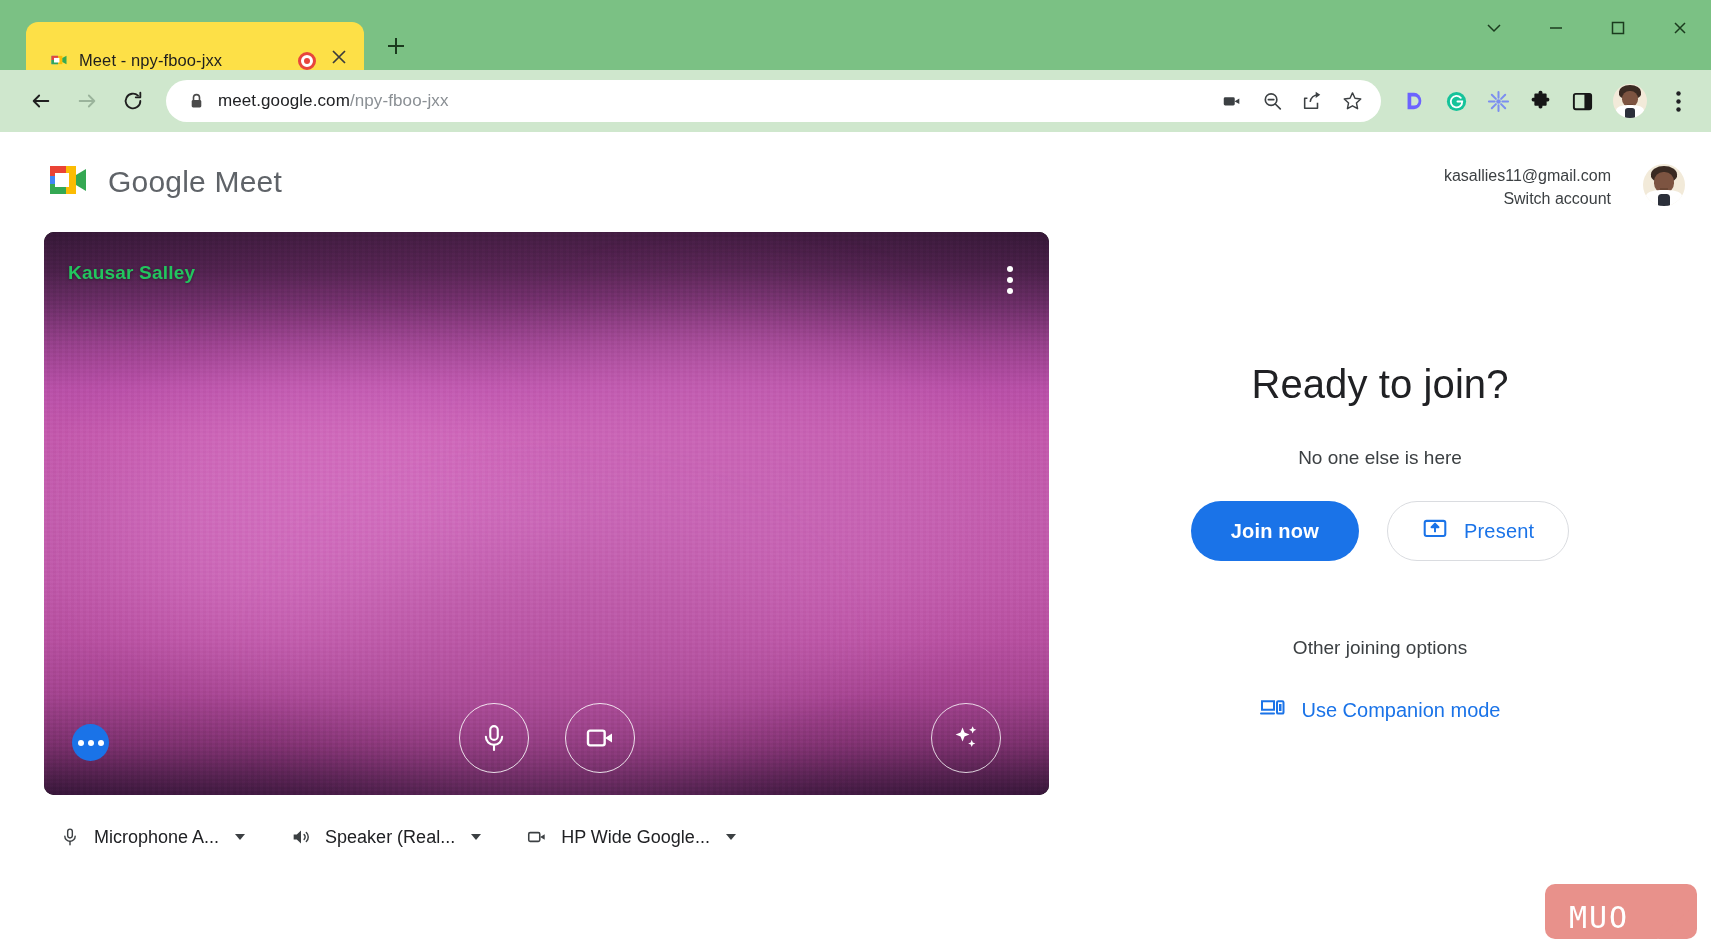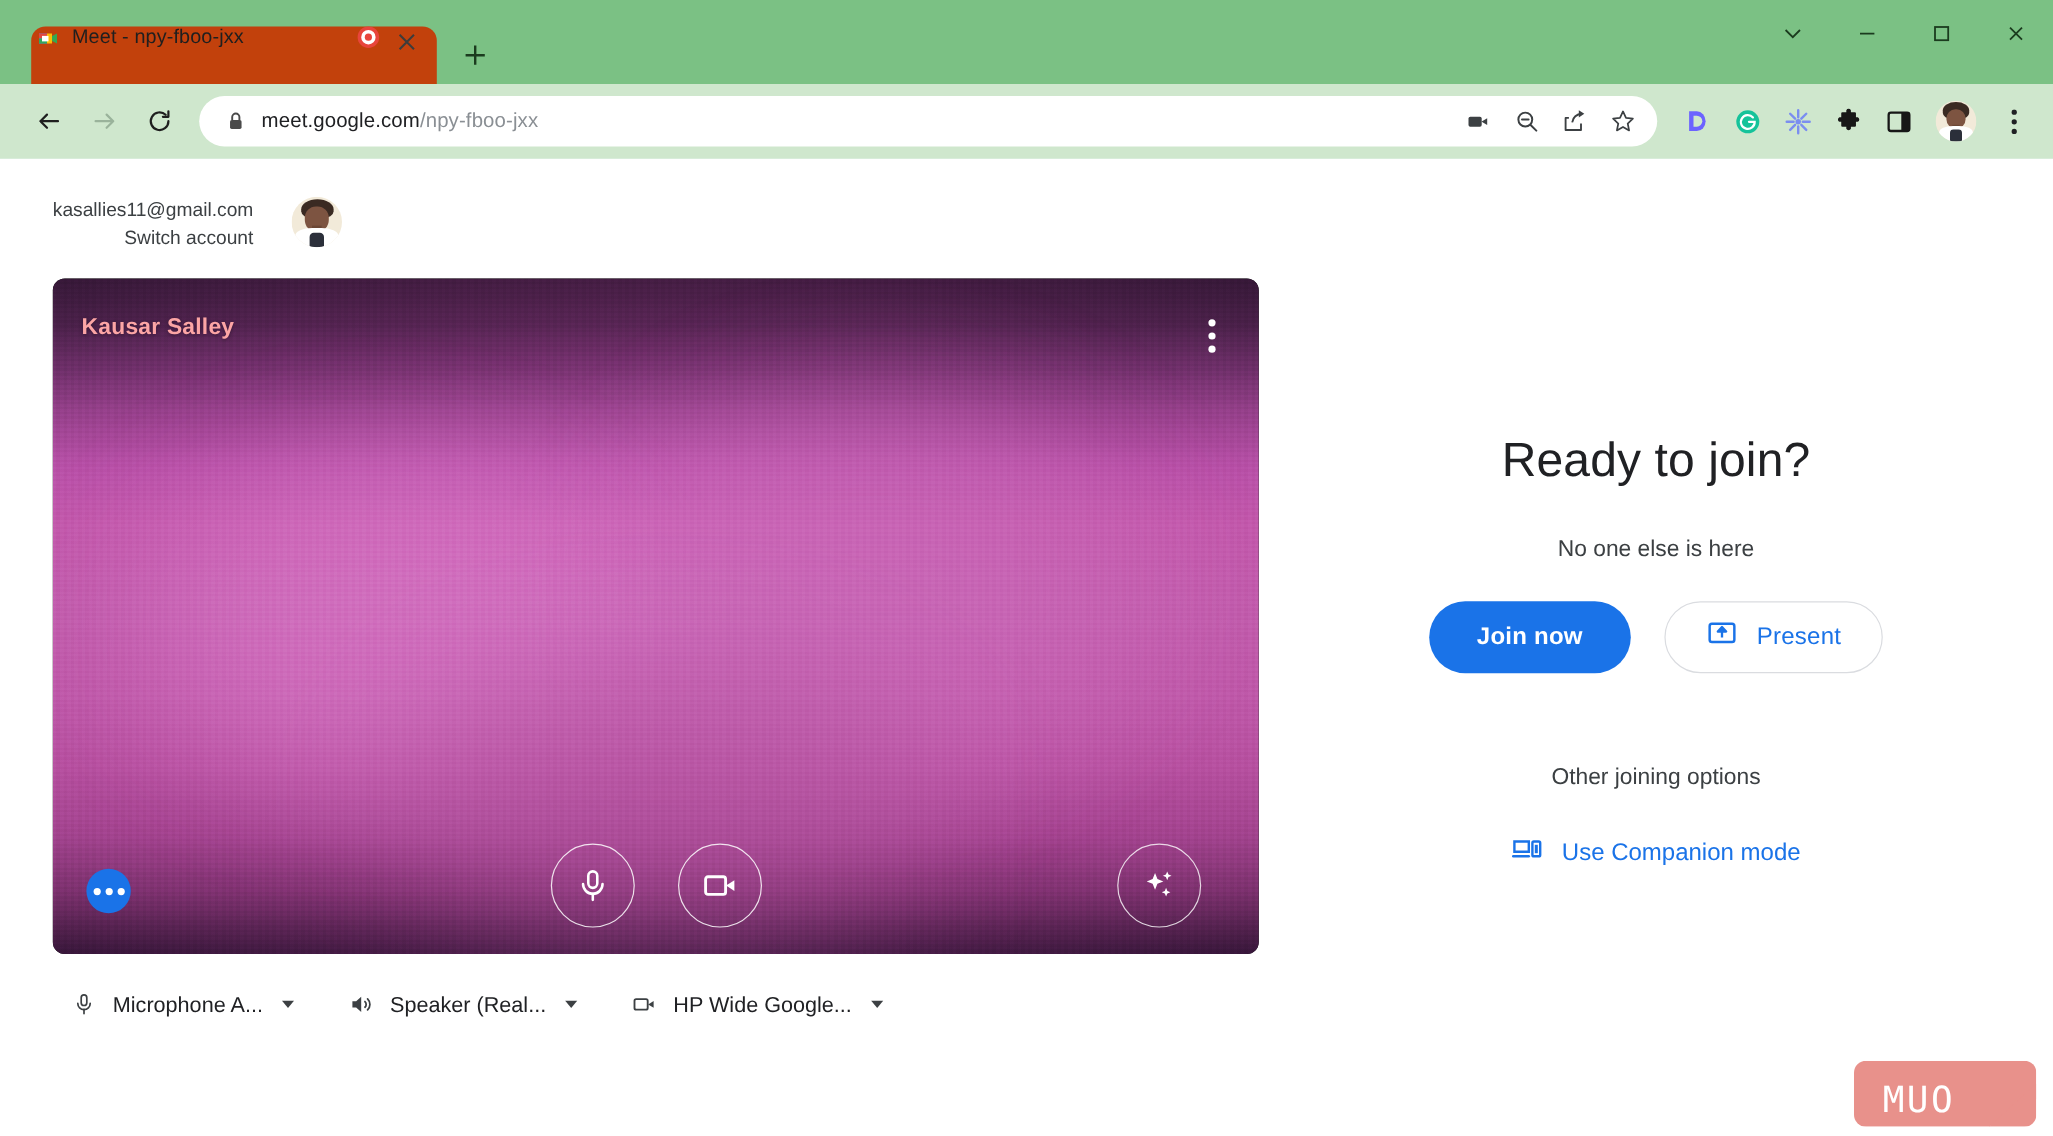--- a/index.html
+++ b/index.html
@@ -23,24 +23,24 @@
     display: flex;
     align-items: flex-end;
     flex: 0 0 70px;
     background: #7bc184;
   }
   .tabstrip { display: flex; align-items: flex-end; height: 100%; padding-left: 26px; }
   .tab {
     position: relative;
     height: 48px;
     width: 338px;
-    background: #c2410c;
+    background: #fde047;
     border-radius: 12px 12px 0 0;
-    display: flex; align-items: flex-start;
-    padding: 0 12px 0 4px;
+    display: flex; align-items: flex-end;
+    padding: 0 12px 0 23px;
     gap: 10px;
   }
   .tab-favicon { width: 20px; height: 20px; flex: 0 0 20px; position: relative; }
   .tab-title {
     flex: 1;
     font-size: 16.5px;
     color: #1f1f1f;
     white-space: nowrap; overflow: hidden; text-overflow: ellipsis;
     letter-spacing: .1px;
   }
@@ -173,21 +173,21 @@
     mix-blend-mode: overlay;
   }
   .tile-blob {
     position: absolute;
     border-radius: 50%;
     filter: blur(55px);
     opacity: .45;
   }
   .tile-name {
     position: absolute; left: 24px; top: 30px;
-    font-size: 19px; font-weight: bold; color: #fca5a5;
+    font-size: 19px; font-weight: bold; color: #22c55e;
     letter-spacing: .2px;
     text-shadow: 0 1px 3px rgba(0,0,0,.35);
   }
   .tile-menu {
     position: absolute; right: 32px; top: 30px;
     display: flex; flex-direction: column; gap: 5px;
     padding: 4px;
   }
   .tile-menu i { width: 6px; height: 6px; border-radius: 50%; background: #fff; display: block; }
   .tile-controls {
@@ -453,20 +453,33 @@
           <circle cx="2.5" cy="2.5" r="2.2" fill="#202124"></circle>
           <circle cx="2.5" cy="10.5" r="2.2" fill="#202124"></circle>
           <circle cx="2.5" cy="18.5" r="2.2" fill="#202124"></circle>
         </svg>
     </div>
   </div>
 
   <div class="page">
 
     <div class="meet-header">
+      <div class="brand">
+        <span>
+          <svg width="48" height="40" viewBox="0 0 48 40">
+            <path d="M6 6h16v28H6z" fill="#4285f4"></path>
+            <path d="M6 6h16v10H6z" fill="#ea4335"></path>
+            <path d="M6 24h16v10H6z" fill="#34a853"></path>
+            <path d="M22 6h10v28H22z" fill="#fbbc04"></path>
+            <path d="M32 15l10-6v22l-10-6z" fill="#34a853"></path>
+            <rect x="11" y="13" width="14" height="14" fill="#fff"></rect>
+          </svg>
+        </span>
+        <span class="brand-name"><span>Google</span> <b>Meet</b></span>
+      </div>
       <div class="account">
         <div class="account-text">
           <div class="account-email">kasallies11@gmail.com</div>
           <div class="account-switch">Switch account</div>
         </div>
         <div class="account-avatar">
           <div class="face">
             <span class="hair"></span>
               <span class="skin"></span>
               <span class="neck"></span>

